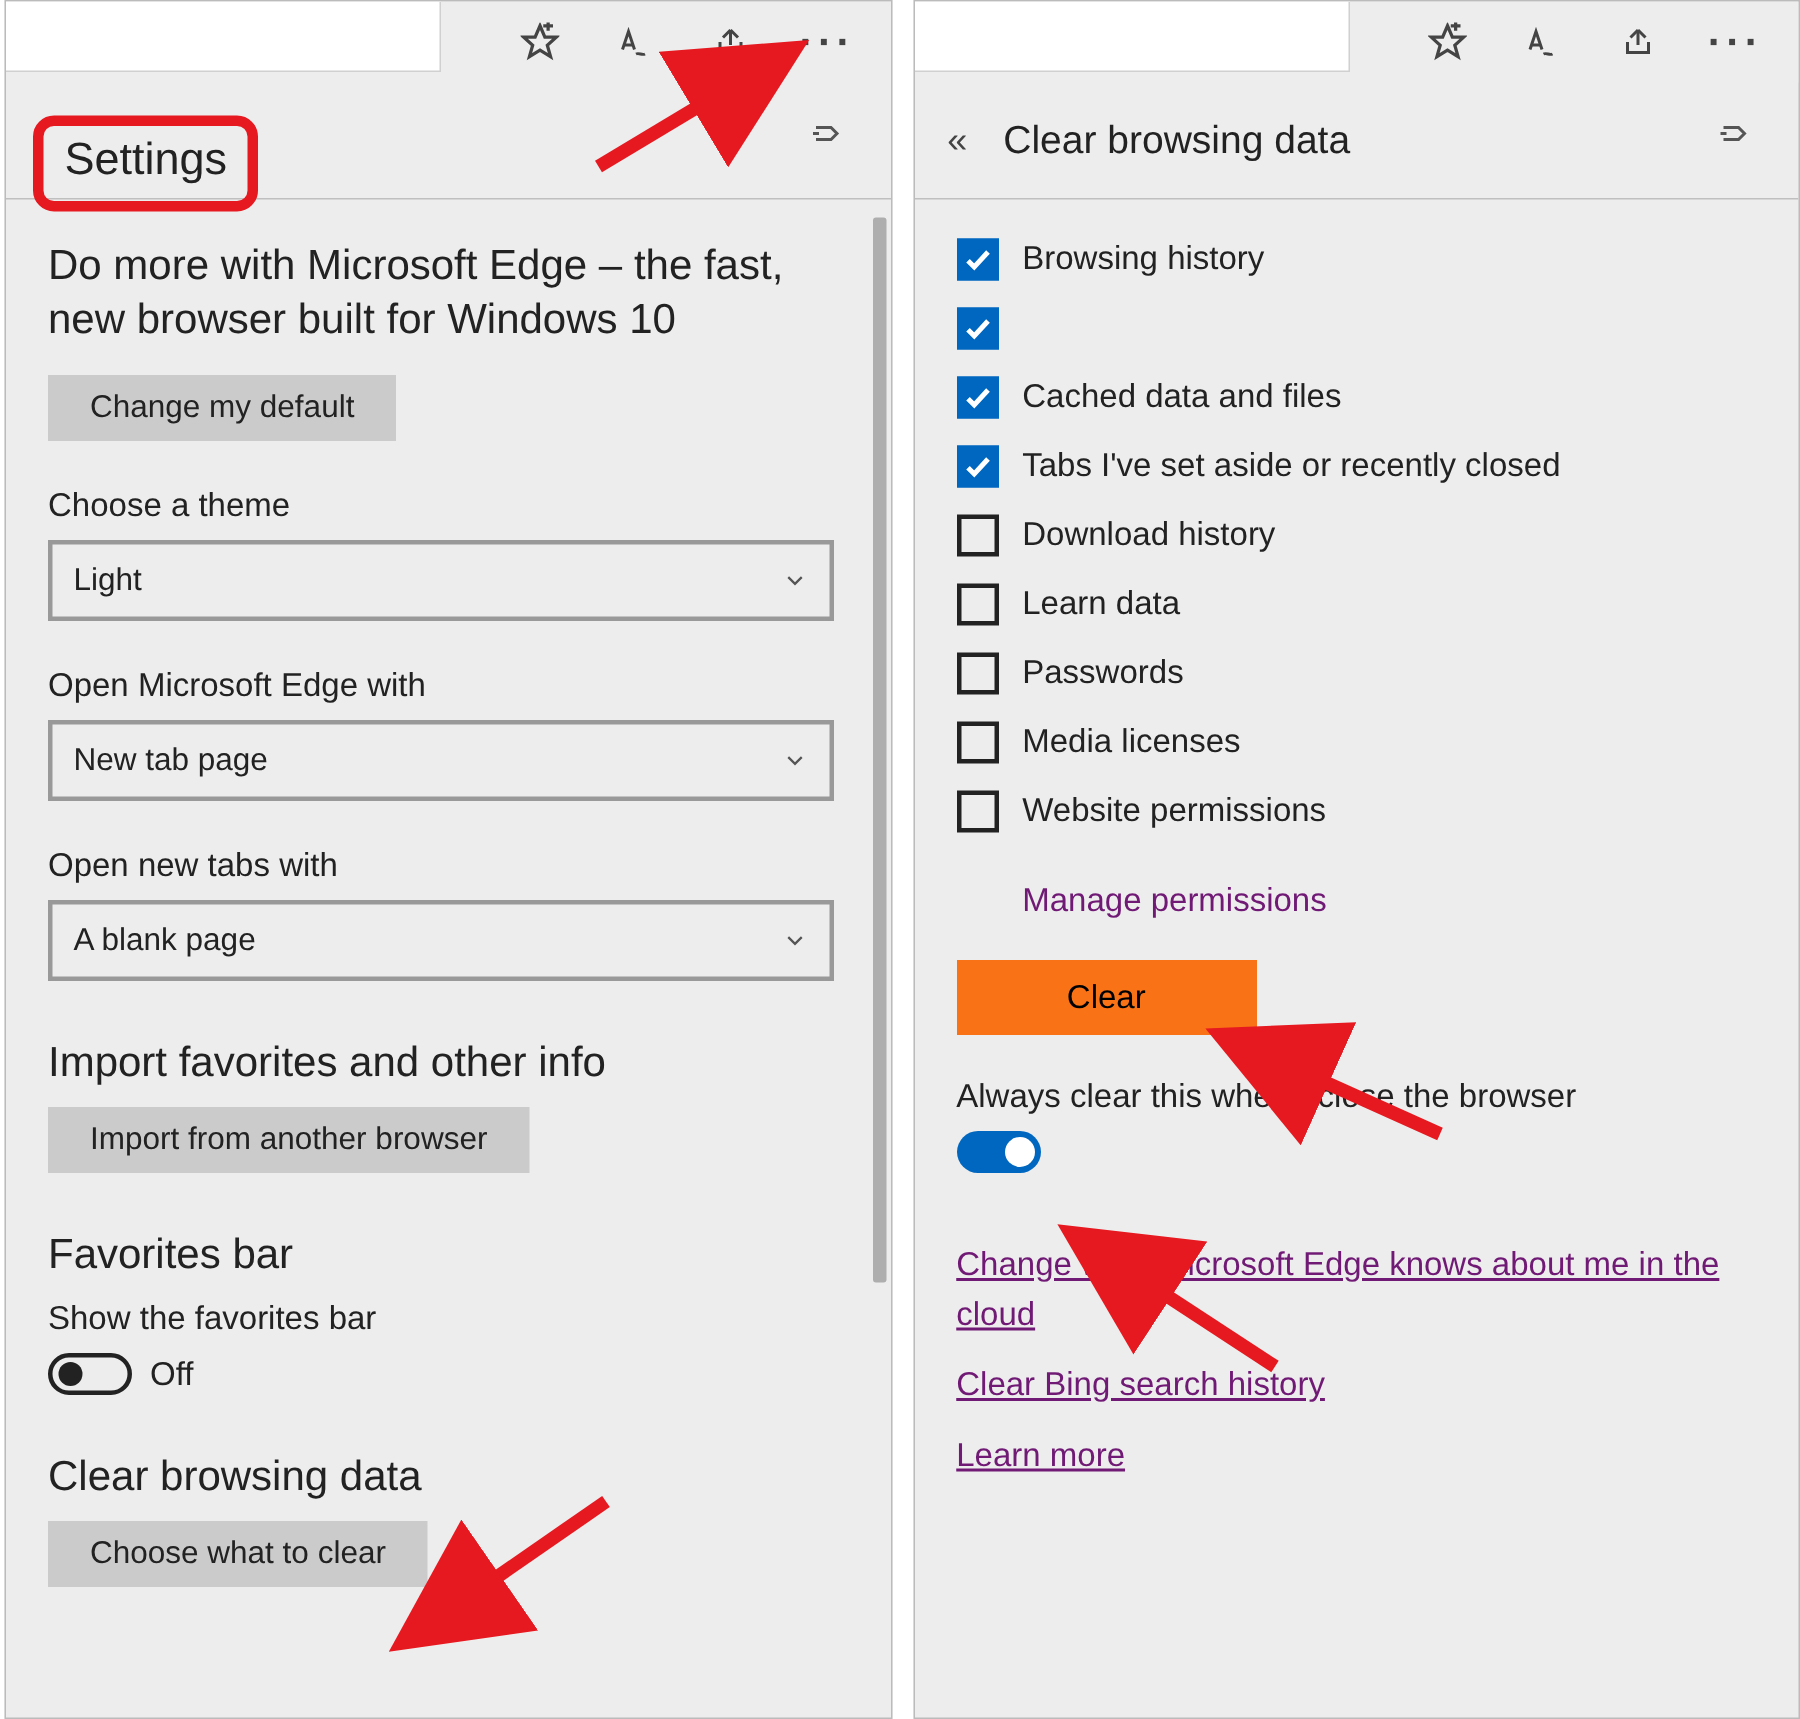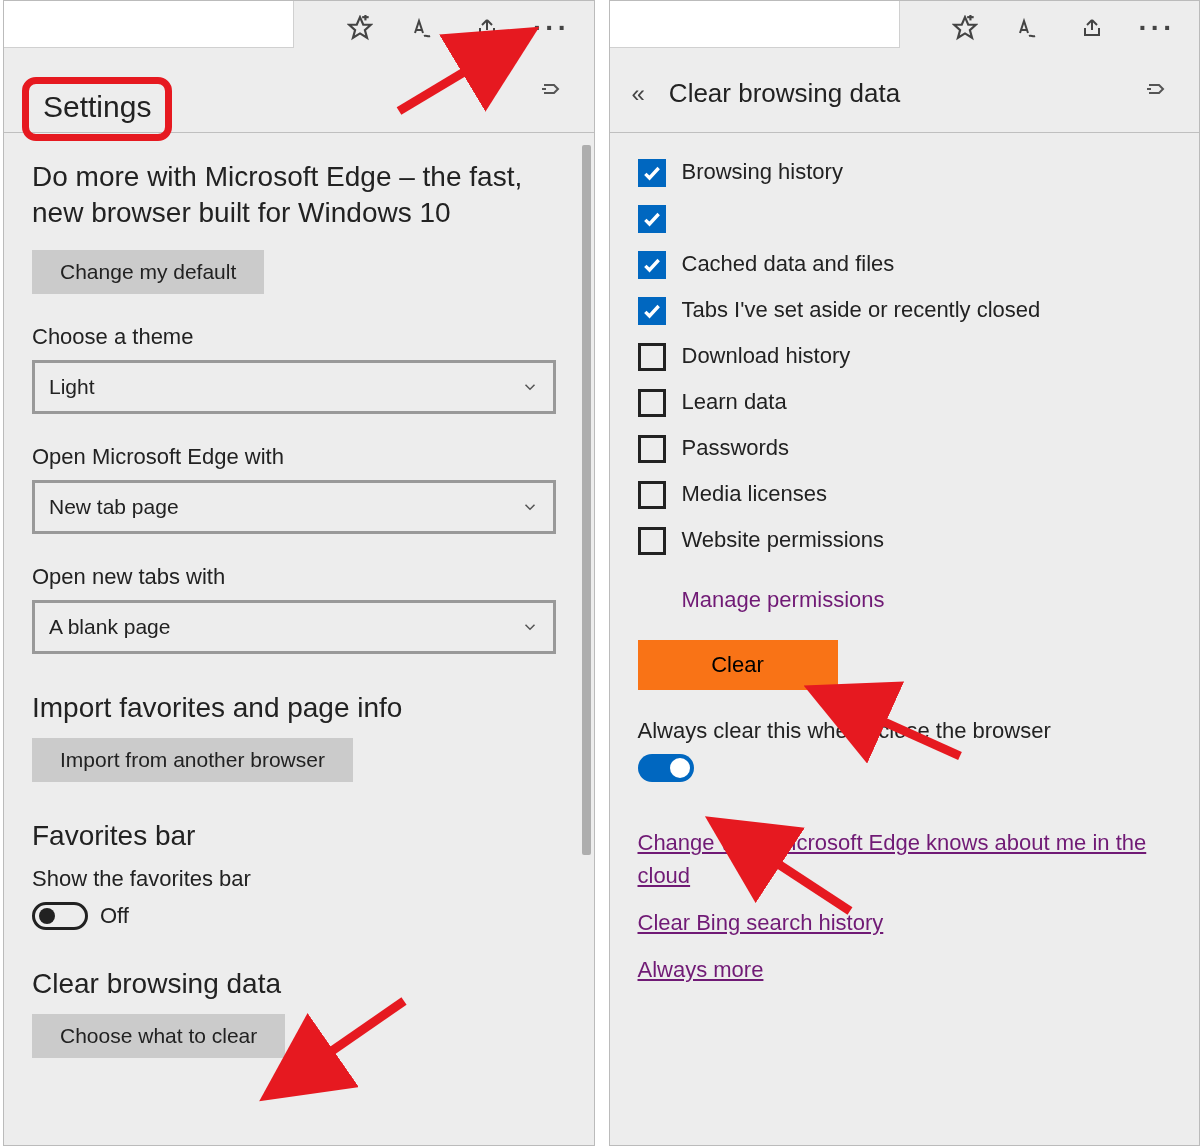--- a/index.html
+++ b/index.html
@@ -301,21 +301,21 @@
       </div>
 
       <div class="section-label">Open new tabs with</div>
       <div class="select-box">
         <span>A blank page</span>
         <svg class="chev-down" viewBox="0 0 24 24" fill="none" stroke="#555" stroke-width="2">
             <polyline points="6 9 12 15 18 9"></polyline>
           </svg>
       </div>
 
-      <div class="section-heading">Import favorites and page info</div>
+      <div class="section-heading">Import favorites and other info</div>
       <button class="gray-btn">Import from another browser</button>
 
       <div class="section-heading">Favorites bar</div>
       <div class="section-label" style="margin-top:6px;">Show the favorites bar</div>
       <div class="toggle-row">
         <div class="toggle-off"></div>
         <span style="font-size:22px;">Off</span>
       </div>
 
       <div class="section-heading">Clear browsing data</div>
@@ -443,21 +443,21 @@
     </div>
 
     <button class="clear-btn">Clear</button>
 
     <div class="section-label" style="margin-top:28px;">Always clear this when I close the browser</div>
     <div class="toggle-on" style="margin-top:10px;"></div>
 
     <div style="margin-top:30px; max-width:520px;">
       <a class="link">Change what Microsoft Edge knows about me in the cloud</a><br>
       <a class="link">Clear Bing search history</a><br>
-      <a class="link">Always more</a>
+      <a class="link">Learn more</a>
     </div>
   </div>
 
   <svg class="arrow" style="left:190px; top:680px;" width="180" height="90">
     <defs>
         <marker id="ah3" markerWidth="10" markerHeight="10" refX="8" refY="5" orient="auto">
           <polygon points="0,0 10,5 0,10" fill="#e61920"></polygon>
         </marker>
       </defs>
     <line x1="160" y1="75" x2="20" y2="12" stroke="#e61920" stroke-width="9" marker-end="url(#ah3)"></line>

